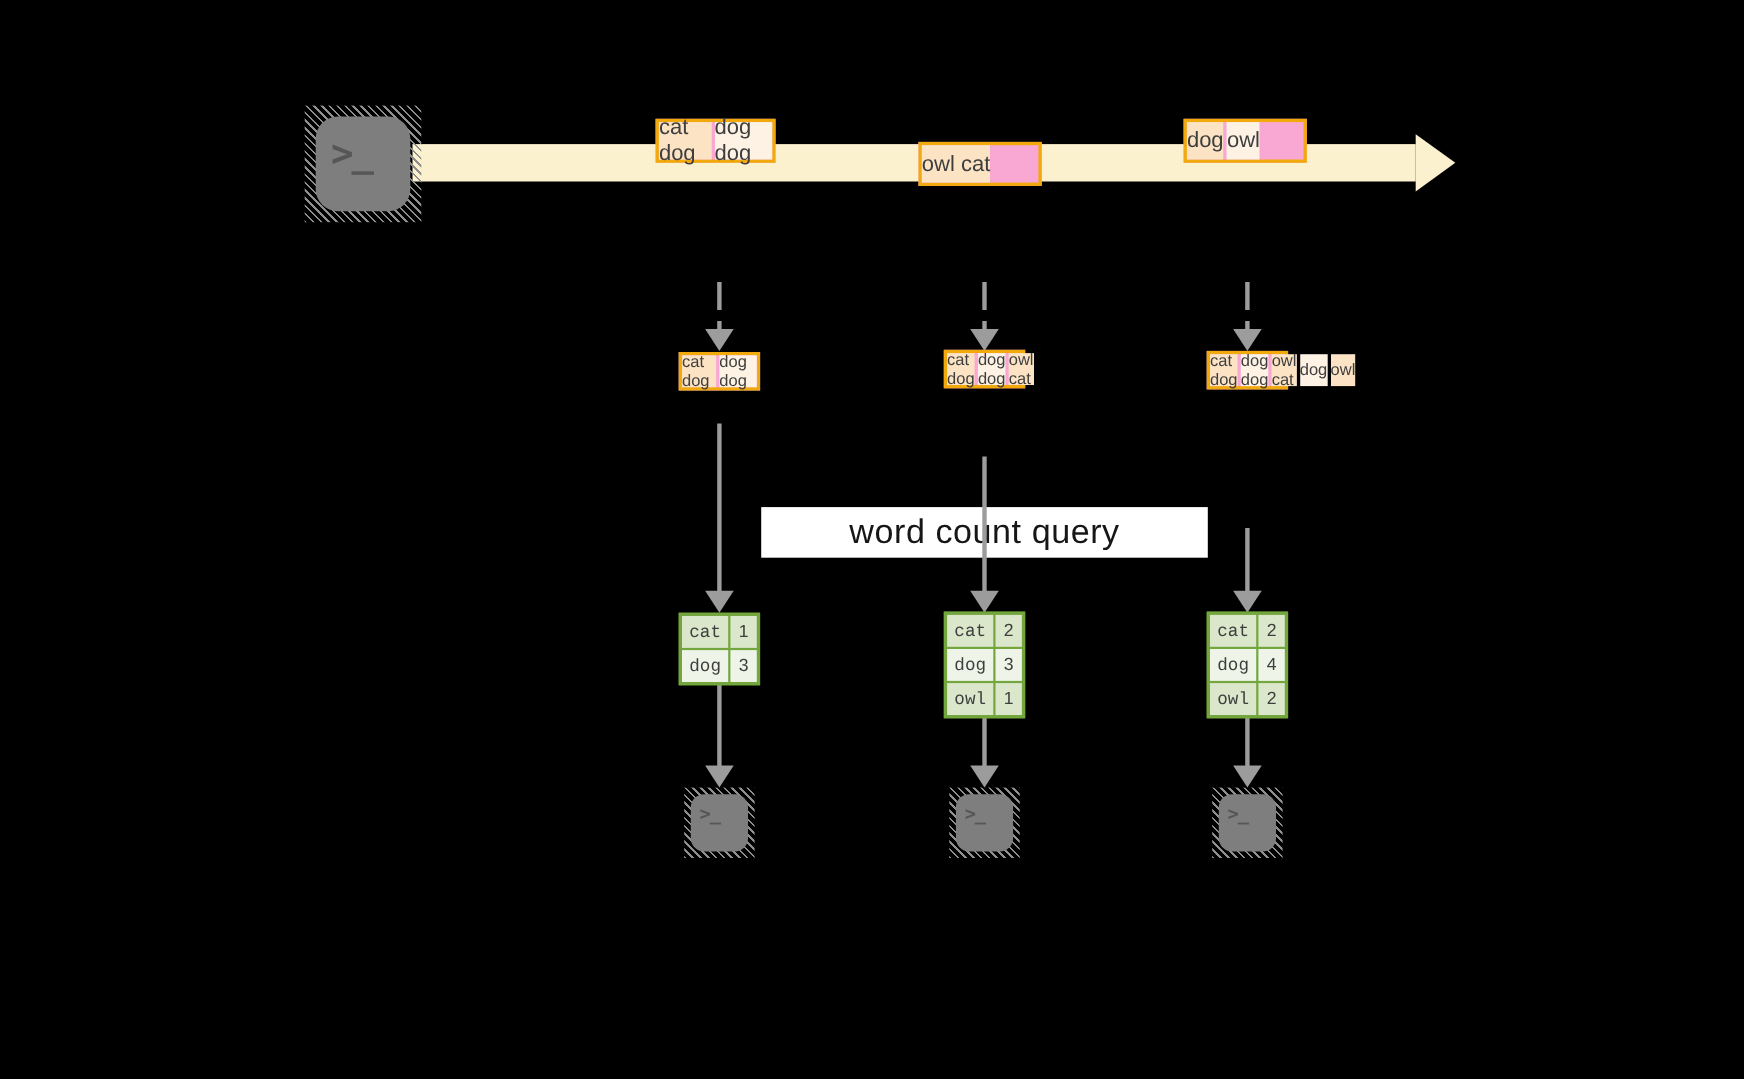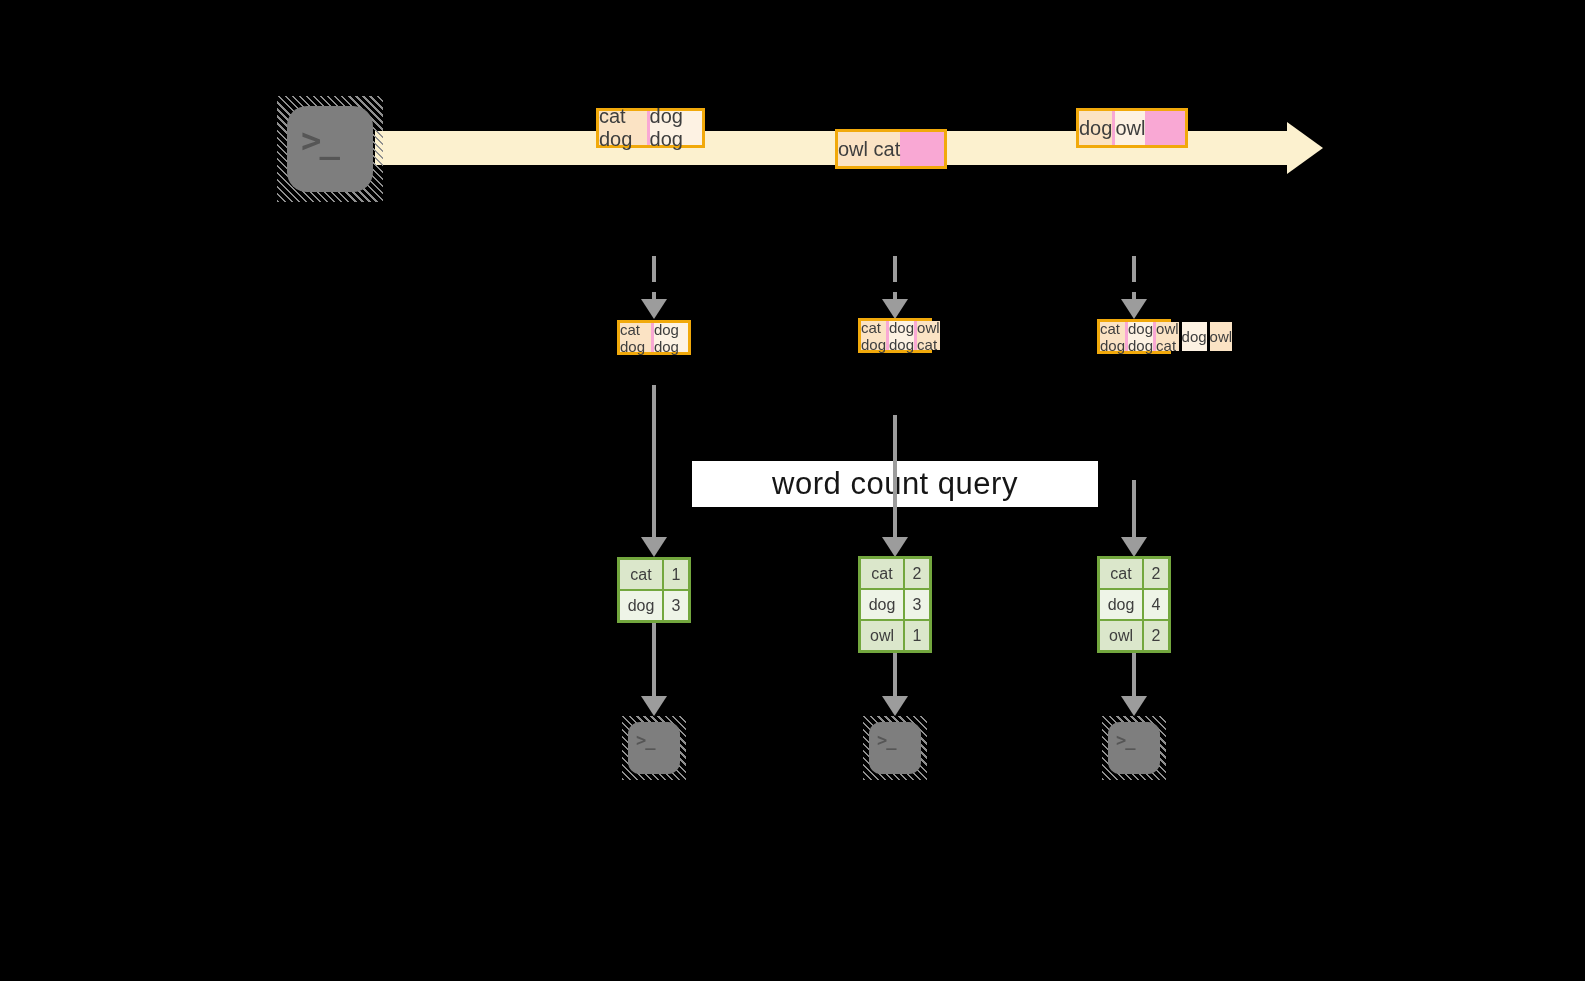--- a/index.html
+++ b/index.html
@@ -47,21 +47,21 @@
   .erow:nth-child(even),.srow:nth-child(even){background:#fdf2e3;}
 
   
   .gtable{
     position:absolute;border:3px solid #73a73e;background:#73a73e;
     display:flex;flex-direction:column;gap:2px;z-index:3;box-sizing:border-box;
   }
   .grow{display:flex;gap:2px;height:29px;}
   .gcell{display:flex;align-items:center;justify-content:center;
     font-size:16px;color:#3e3e3e;background:#dbe7cb;}
-  .gword{flex:1.75;}
+  .gword{flex:1.75;font-family:Liberation Mono, monospace;}
   .gcount{flex:1;}
   .grow:nth-child(even) .gcell{background:#eef4e7;}
 
   
   .vline{position:absolute;width:4px;background:#9c9c9c;z-index:2;}
   .vdash{
     position:absolute;width:4px;z-index:2;
     background:repeating-linear-gradient(180deg,#9c9c9c 0 26px,rgba(0,0,0,0) 26px 36px);
   }
   .ahead{

